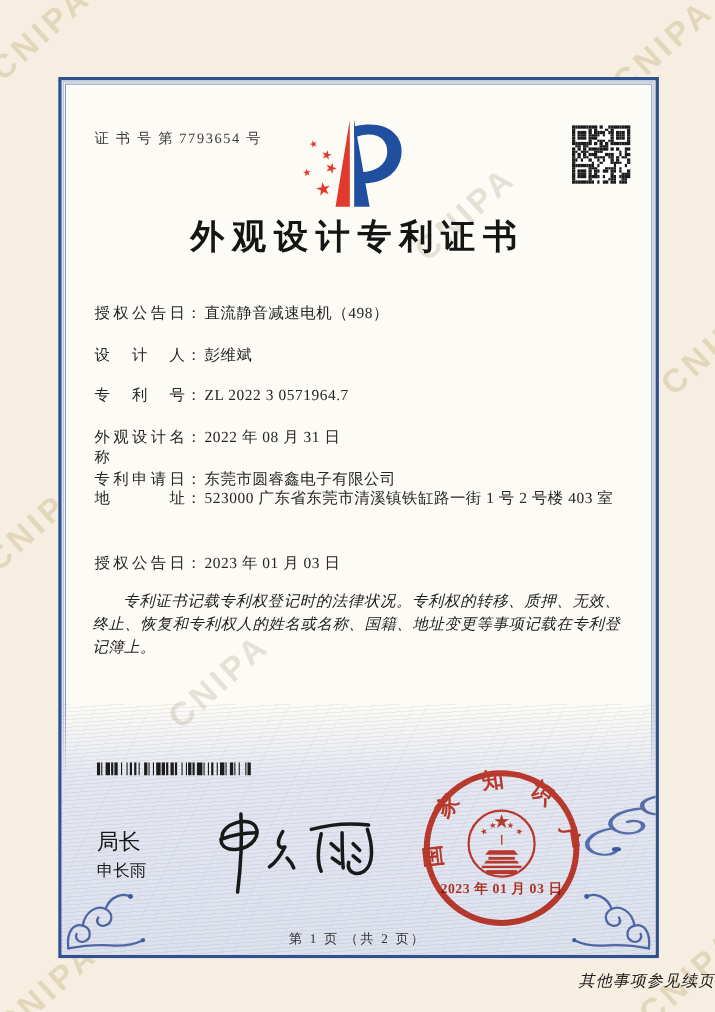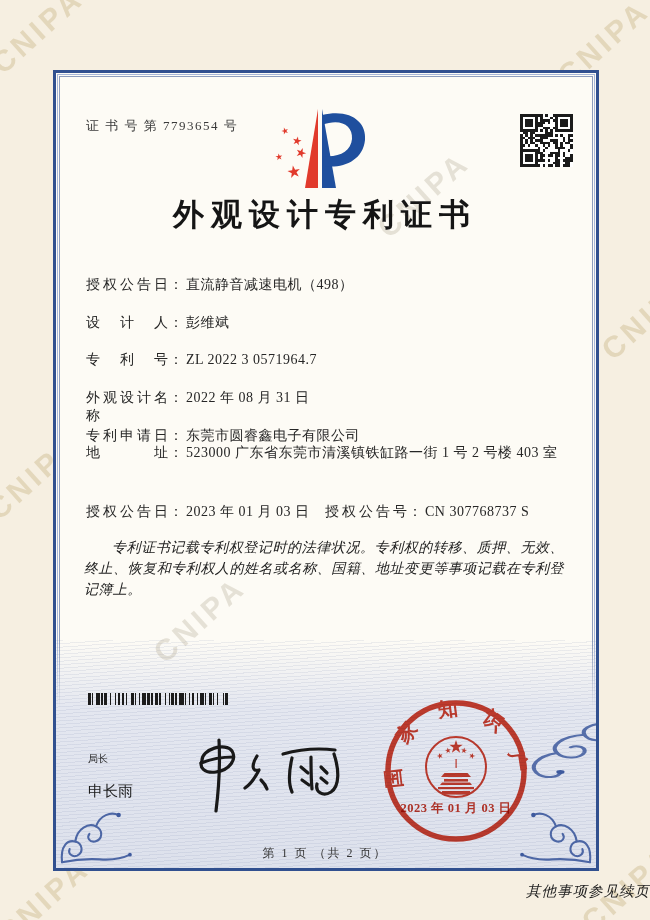--- a/index.html
+++ b/index.html
@@ -53,21 +53,21 @@
   
   .legal{
     position:absolute;left:84px;top:537px;width:480px;
     font-size:14px;line-height:21px;color:#222;
     font-style:italic;text-align:justify;letter-spacing:.4px;
   }
   .legal p{margin:0;text-indent:2em;}
   
   .barcode{position:absolute;left:88px;top:693px;width:160px;height:12px;display:flex;overflow:hidden;}
   .barcode i{display:block;height:100%;}
-  .signer-title{position:absolute;left:88px;top:752px;font-size:10px;color:#1a1a1a;font-family:"Liberation Sans",sans-serif;}
+  .signer-title{position:absolute;left:88px;top:752px;font-size:20px;color:#1a1a1a;font-family:"Liberation Sans",sans-serif;}
   .signer-name{position:absolute;left:88px;top:782px;font-size:15px;color:#1a1a1a;font-family:"Liberation Sans",sans-serif;}
   .signature{position:absolute;left:188px;top:731px;width:175px;height:105px;}
   .seal{position:absolute;left:382px;top:697px;width:148px;height:148px;mix-blend-mode:multiply;opacity:.95;}
   .seal-date{
     position:absolute;left:382px;top:800px;width:148px;text-align:center;
     font-size:12.5px;font-weight:bold;color:#c9392b;letter-spacing:.5px;mix-blend-mode:multiply;
   }
   .pfooter{position:absolute;left:0;right:0;top:845px;text-align:center;font-size:12px;letter-spacing:2px;color:#333;}
   .contnote{position:absolute;left:0;right:0;top:882px;text-align:right;font-size:14.5px;font-style:italic;color:#222;letter-spacing:1px;margin-left:12px;}
   .orn{position:absolute;pointer-events:none;}
@@ -603,23 +603,20 @@
   <span class="flabel">外观设计名称</span><span class="fcolon">：</span><span class="fvalue">2022 年 08 月 31 日</span>
 </div>
 <div class="frow" style="top:427px">
   <span class="flabel">专利申请日</span><span class="fcolon">：</span><span class="fvalue">东莞市圆睿鑫电子有限公司</span>
 </div>
 <div class="frow" style="top:444px">
   <span class="flabel">地址</span><span class="fcolon">：</span><span class="fvalue">523000 广东省东莞市清溪镇铁缸路一街 1 号 2 号楼 403 室</span>
 </div>
 <div class="frow" style="top:503px">
   <span class="flabel">授权公告日</span><span class="fcolon">：</span><span class="fvalue">2023 年 01 月 03 日</span>
-  <span class="fgroup2">
-    <span class="flabel">授权公告号</span><span class="fcolon">：</span><span class="fvalue">CN 307768737 S</span>
-  </span>
 </div>
 
 <div class="legal">
   <p>专利证书记载专利权登记时的法律状况。专利权的转移、质押、无效、终止、恢复和专利权人的姓名或名称、国籍、地址变更等事项记载在专利登记簿上。</p>
 </div>
 
 <div class="barcode">
     <i style="width:2.7px;background:#1c1c1c"></i>
     <i style="width:1.35px;"></i>
     <i style="width:1.35px;background:#1c1c1c"></i>

